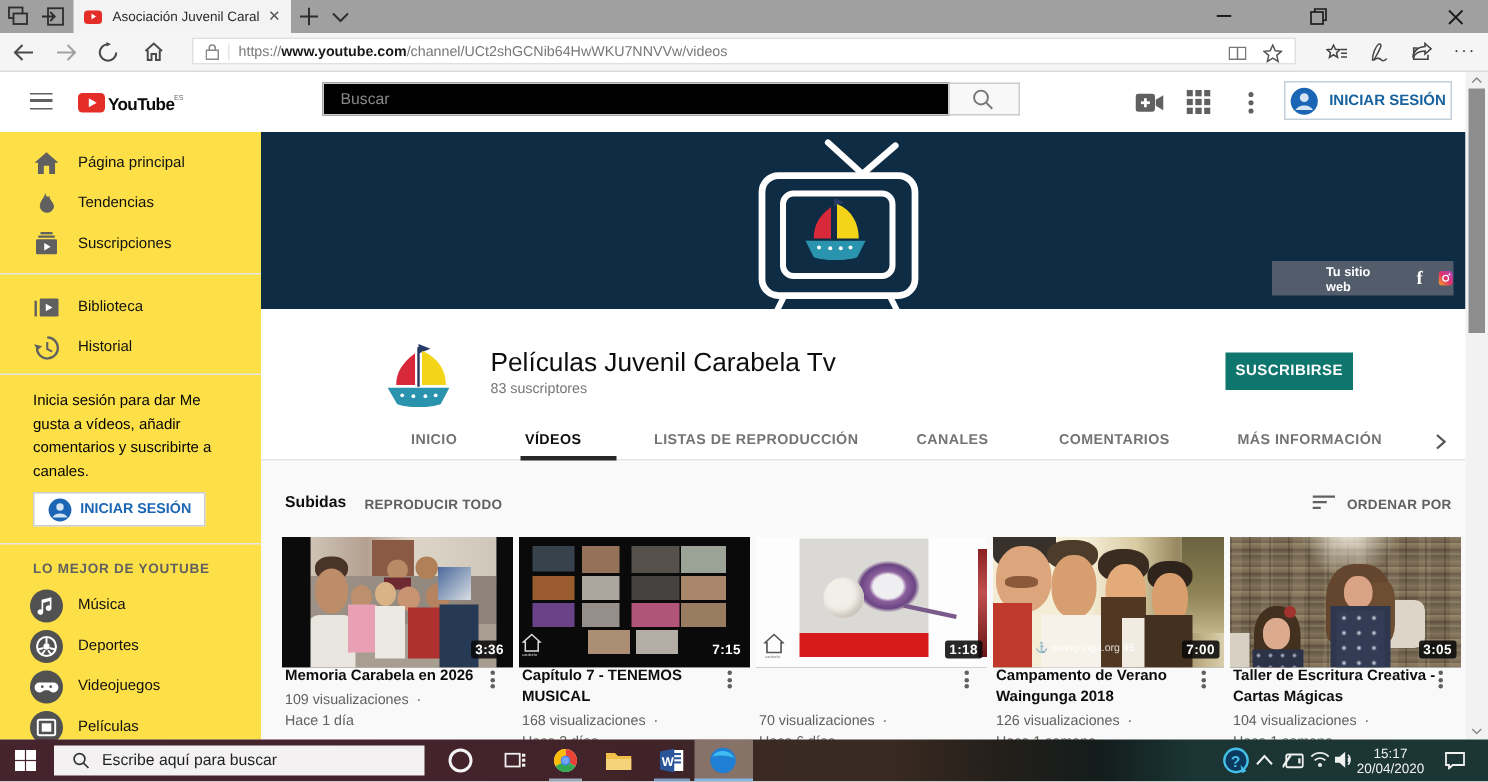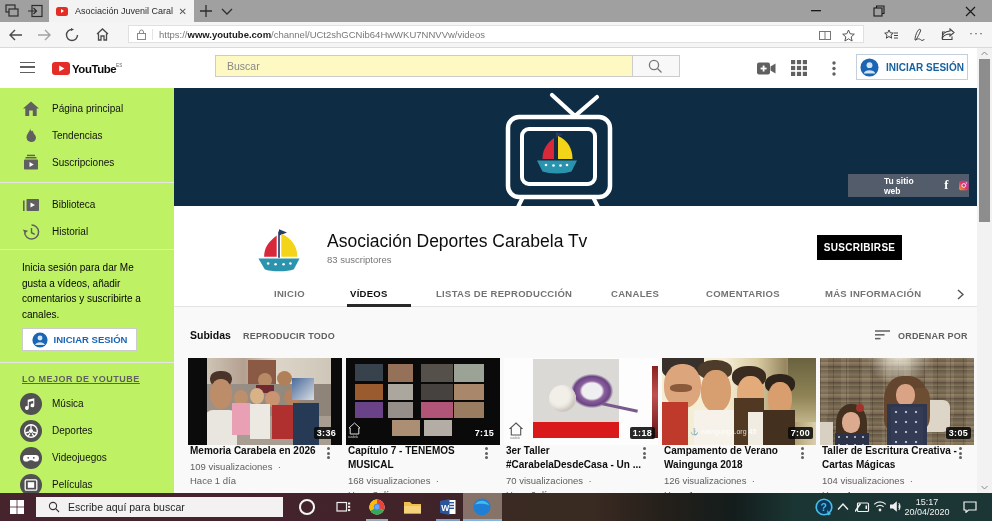--- a/index.html
+++ b/index.html
@@ -15,45 +15,45 @@
 #tab .ttl { font-size:9px; color:#2a2a2a; white-space:nowrap; flex:1; }
 #tab .x { font-size:10px; color:#555; margin-left:4px; }
 #navbar { left:0; top:22px; width:992px; height:26px; background:#f5f5f5; border-bottom:1px solid #dadada; }
 #addr { left:128px; top:25px; width:736px; height:18px; background:#fff; border:1px solid #e0e0e0; display:flex; align-items:center; font-size:9.5px; color:#787878; }
 #addr b { color:#1a1a1a; font-weight:bold; }
 
 
 #ythead { left:0; top:48px; width:992px; height:40px; background:#fff; }
 #burger { left:20px; top:62px; width:15px; height:11px; border-top:1.8px solid #606060; border-bottom:1.8px solid #606060; }
 #burger:after { content:""; position:absolute; left:0; top:2.9px; width:15px; height:1.8px; background:#606060; }
-#searchbox { left:215px; top:55px; width:418px; height:22px; border:1px solid #ccc; background:#fef9c3; font-size:10.5px; color:#888; line-height:21px; padding-left:11px; }
+#searchbox { left:215px; top:55px; width:418px; height:22px; border:1px solid #ccc; background:#000000; font-size:10.5px; color:#888; line-height:21px; padding-left:11px; }
 #searchbtn { left:633px; top:55px; width:47px; height:22px; border:1px solid #ccc; border-left:none; background:#f8f8f8; }
 #signin { left:856px; top:54px; width:112px; height:26px; border:1px solid #c3cfdb; color:#17629e; font-size:10px; font-weight:bold; display:flex; align-items:center; justify-content:center; background:#fff; }
 
 
-#sidebar { left:0; top:88px; width:174px; height:405px; background:#bef264; }
+#sidebar { left:0; top:88px; width:174px; height:405px; background:#fde047; }
 .srow { position:absolute; left:0; width:174px; height:24px; }
 .srow .lbl { position:absolute; left:52px; top:5px; font-size:10px; color:#111; }
 .side-ic { position:absolute; left:22px; top:2px; width:18px; height:18px; }
 .sdiv { position:absolute; left:0; width:174px; border-top:1px solid #e5e5e5; }
 #sidemsg { position:absolute; left:22px; top:172px; width:138px; font-size:10px; color:#030303; line-height:15.7px; }
 #sidebtn { position:absolute; left:22px; top:240px; width:115px; height:23px; border:1px solid #ccc; color:#1a65b4; font-weight:bold; font-size:9.5px; display:flex; align-items:center; justify-content:center; background:#fff; }
-#bestof { position:absolute; left:22px; top:286px; font-size:9px; color:#606060; font-weight:bold; letter-spacing:0.5px;text-decoration:underline; }
+#bestof { position:absolute; left:22px; top:286px; font-size:9px; color:#606060; font-weight:bold; letter-spacing:0.5px; }
 .brow { position:absolute; left:0; width:174px; height:24px; }
 .brow .cir { position:absolute; left:20px; top:0; width:22px; height:22px; border-radius:50%; background:#515151; }
 .brow .lbl { position:absolute; left:52px; top:5px; font-size:10px; color:#111; }
 
 
 #main { left:174px; top:88px; width:803px; height:405px; background:#f9f9f9; }
 #banner { position:absolute; left:0; top:0; width:803px; height:118px; background:#0e2c44; }
 #chanhead { position:absolute; left:0; top:118px; width:803px; height:101px; background:#fff; border-bottom:1px solid #e4e4e4; }
 #avatar { position:absolute; left:81px; top:21px; width:48px; height:48px; border-radius:50%; background:#fff; }
 #chname { position:absolute; left:153px; top:25px; font-size:17.5px; color:#0d0d0d; }
 #chsubs { position:absolute; left:153px; top:48px; font-size:9.5px; color:#767676; }
-#subbtn { position:absolute; left:643px; top:29px; width:85px; height:25px; background:#000000; color:#fff; font-size:10px; font-weight:bold; display:flex; align-items:center; justify-content:center; letter-spacing:0.3px; }
+#subbtn { position:absolute; left:643px; top:29px; width:85px; height:25px; background:#0f766e; color:#fff; font-size:10px; font-weight:bold; display:flex; align-items:center; justify-content:center; letter-spacing:0.3px; }
 .ctab { position:absolute; top:82px; font-size:9.5px; color:#737373; font-weight:bold; letter-spacing:0.3px; }
 #tabline { position:absolute; left:173px; top:98px; width:64px; height:3px; background:#282828; }
 
 #uplbl { position:absolute; left:16px; top:241px; font-size:10.5px; font-weight:bold; color:#0d0d0d; }
 #playall { position:absolute; left:69px; top:243px; font-size:9px; color:#606060; font-weight:bold; letter-spacing:0.2px;text-align:right; }
 #sortlbl { position:absolute; left:724px; top:243px; font-size:9px; color:#606060; font-weight:bold; letter-spacing:0.2px; }
 
 .vid { position:absolute; top:270px; width:154px; height:135px; }
 .thumb { position:absolute; top:0; left:0; width:154px; height:87px; overflow:hidden; background:#888; }
 .dur { position:absolute; right:3px; top:69px; background:rgba(10,10,10,.88); color:#fff; font-size:9px; font-weight:bold; padding:1px 3px; border-radius:2px; letter-spacing:0.3px; }
@@ -330,21 +330,21 @@
             <path d="M17 5.5 C9 11.5 6 17 6 24 L17 24 Z" fill="#d8293a"></path>
             <path d="M21 4 C30.5 8 35 15.5 35 24 L21 24 Z" fill="#f4d418"></path>
             <path d="M1 25.5 H37 L32 35 C26.5 37.4 11.5 37.4 6.5 35 Z" fill="#2a93ad"></path>
             <circle cx="9.5" cy="30" r="1.1" fill="#fff"></circle>
               <circle cx="16" cy="30.5" r="1.1" fill="#fff"></circle>
               <circle cx="23" cy="30.5" r="1.1" fill="#fff"></circle>
               <circle cx="29" cy="30" r="1.1" fill="#fff"></circle>
           </g>
         </svg>
       </div>
-      <div id="chname">Asociación Deportes Carabela Tv</div>
+      <div id="chname">Películas Juvenil Carabela Tv</div>
       <div id="chsubs">83 suscriptores</div>
       <div id="subbtn">SUSCRIBIRSE</div>
       <span class="ctab" style="left:100px;">INICIO</span>
       <span class="ctab" style="left:176px; color:#0d0d0d;">VÍDEOS</span>
       <span class="ctab" style="left:262px;">LISTAS DE REPRODUCCIÓN</span>
       <span class="ctab" style="left:437px;">CANALES</span>
       <span class="ctab" style="left:532px;">COMENTARIOS</span>
       <span class="ctab" style="left:651px;">MÁS INFORMACIÓN</span>
       <svg style="position:absolute; left:783px; top:83px;" width="7" height="11" viewBox="0 0 7 11">
           <path d="M1 1 L6 5.5 L1 10" stroke="#555" stroke-width="1.5" fill="none"></path>
@@ -437,21 +437,20 @@
         <div class="p" style="left:45px;top:27px;width:27px;height:27px;background:#f2efe9;border-radius:50%;box-shadow:inset -3px -3px 4px #c9c3bb;"></div>
         <div class="p" style="left:98px;top:48px;width:36px;height:3px;background:#7a5a8a;transform:rotate(12deg);"></div>
         <div class="p" style="left:29px;top:64px;width:86px;height:16px;background:#d81a1a;"></div>
         <div class="p" style="left:148px;top:8px;width:6px;height:72px;background:linear-gradient(180deg,#8a2020,#c05050 40%,#6a1515);"></div>
         <svg class="p" style="left:5px;top:64px;" width="14" height="17" viewBox="0 0 14 17">
             <path d="M7 1 L13 6.5 H11.7 V13 H2.3 V6.5 H1 Z" fill="none" stroke="#555" stroke-width="1.1"></path>
             <text x="1" y="16.5" font-size="2.6" fill="#777" font-family="Liberation Sans">carabela</text>
           </svg>
       </div>
       <div class="dur">1:18</div>
-      <div class="vtitle">3er Taller #CarabelaDesdeCasa - Un ...</div>
       <div class="vmeta" style="top:117px;">70 visualizaciones &nbsp;·</div>
       <div class="vmeta" style="top:131px;">Hace 6 días</div>
       <div class="vdots">
           <i></i>
           <i></i>
           <i></i>
         </div>
     </div>
 
     <div class="vid" style="left:488px;">

